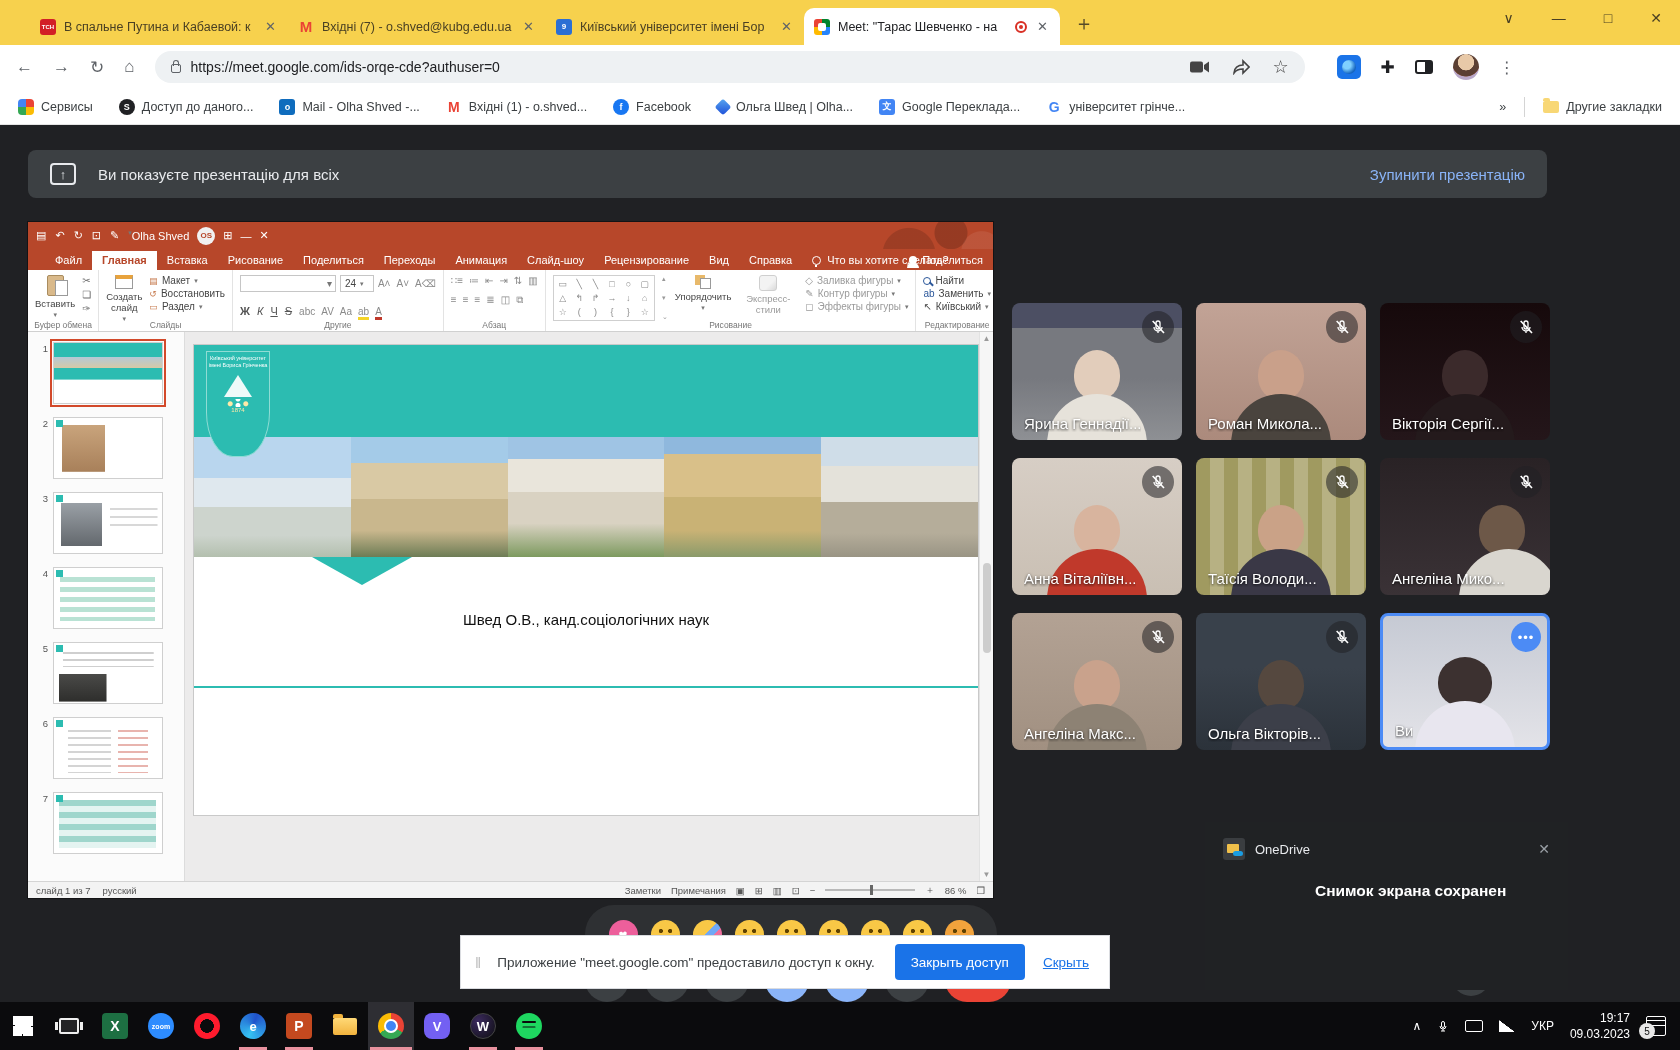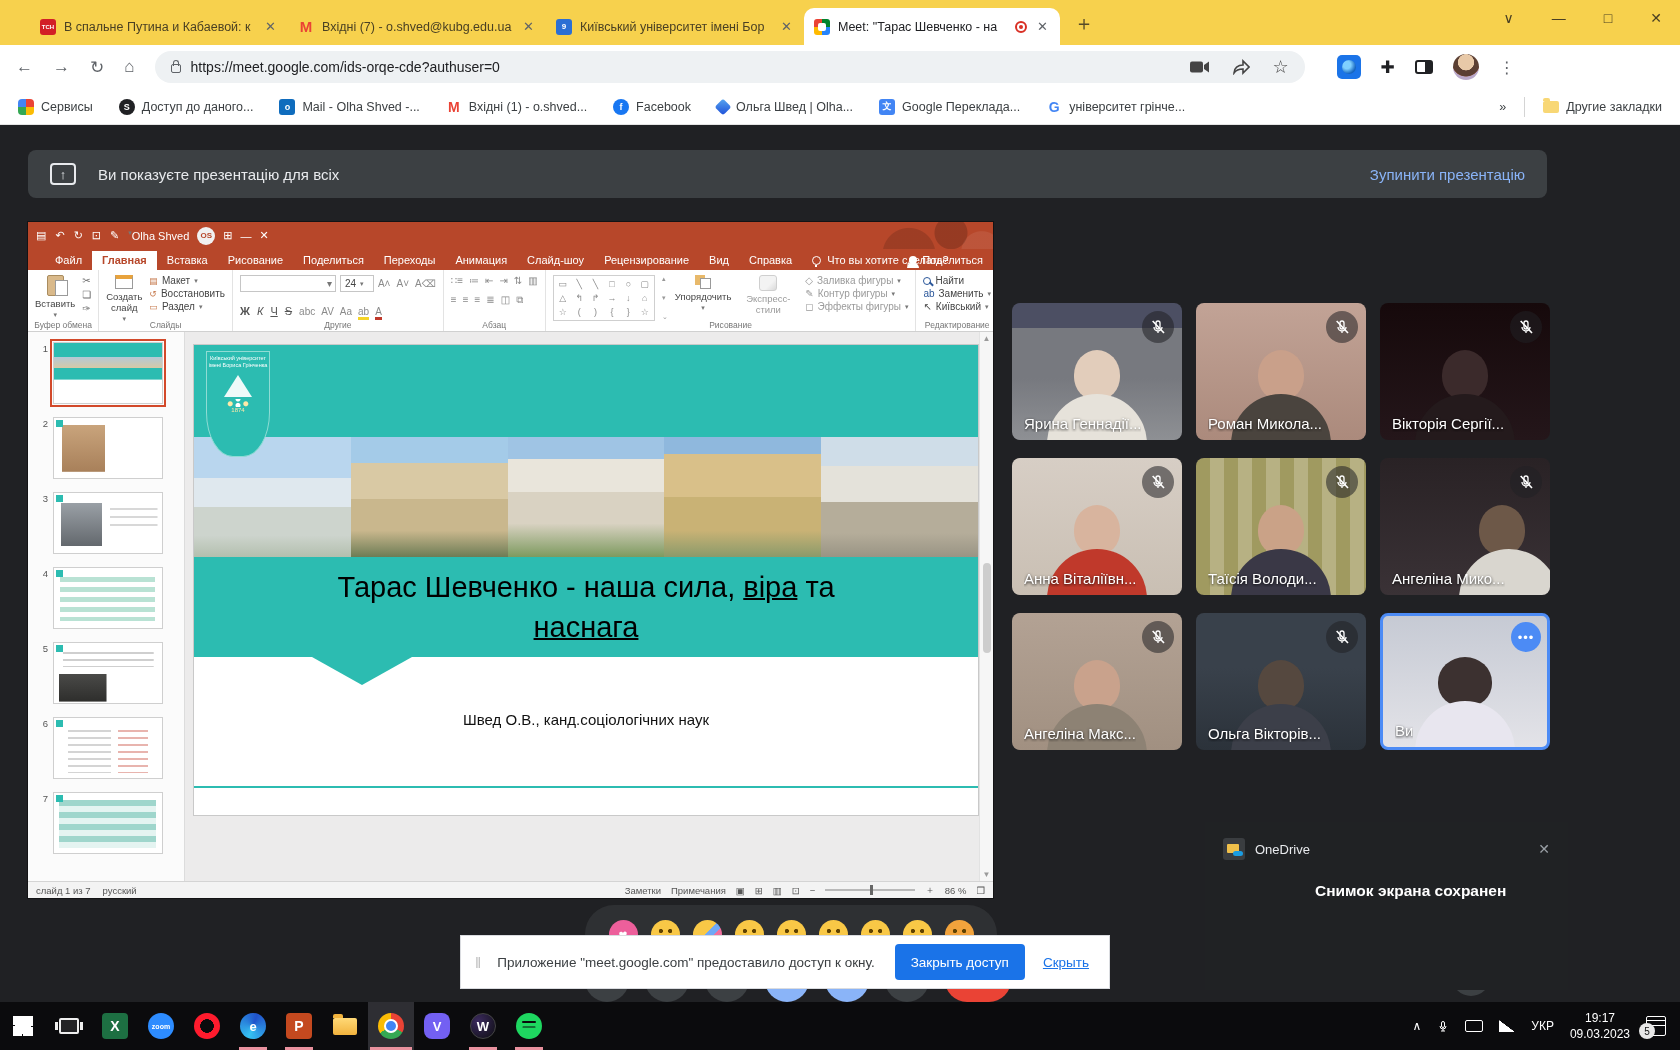--- a/index.html
+++ b/index.html
@@ -208,21 +208,21 @@
   .fold::before{content:"";position:absolute;top:-4px;left:0;width:10px;height:4px;background:#f2b33d;border-radius:2px 2px 0 0}
   .chromeic{background:conic-gradient(#ea4335 0 33%,#34a853 0 66%,#fbbc05 0);border-radius:50%;position:relative}
   .chromeic::after{content:"";position:absolute;inset:6px;background:#4285f4;border:2px solid #fff;border-radius:50%}
   .viber{background:#7360f2;border-radius:8px}
   .wave{background:radial-gradient(circle at 30% 30%,#3b2a5e,#0e0e12);border:1px solid #444}
   .spotify{background:#1ed760;color:#000;position:relative}
   .spotify::before{content:"";position:absolute;left:6px;top:8px;width:14px;height:2px;border-radius:2px;background:#0b0b0d;box-shadow:0 5px 0 -0.5px #0b0b0d,0 10px 0 -1px #0b0b0d}
   .tray{margin-left:auto;display:flex;align-items:center;gap:16px;color:#fff;font-size:12px;padding-right:14px}
   .kbd{width:18px;height:12px;border:1.5px solid #fff;border-radius:2px}
   .net{width:16px;height:12px;background:linear-gradient(to top right,#fff 49%,transparent 50%)}
-  .clock{text-align:center;line-height:16px}
+  .clock{text-align:right;line-height:16px}
   .ac{width:20px;height:20px;border:1.5px solid #fff;border-radius:2px;position:relative;background:linear-gradient(#0000 3px,#fff 3px 4.5px,#0000 4.5px 8px,#fff 8px 9.5px,#0000 9.5px)}
   .acbadge{position:absolute;left:-8px;bottom:-4px;width:16px;height:16px;border-radius:50%;background:#e8e8e8;color:#111;font-size:10px;display:flex;align-items:center;justify-content:center}
   .mic-svg{display:block}
 </style>
 </head>
 <body>
 
 <div class="abs edge-strip"></div>
 
 <div class="abs tabbar">
@@ -578,24 +578,20 @@
             <div class="flower"></div>
             <div class="yr">1874</div>
           </div>
           <div class="photos">
             <div class="ph1"></div>
             <div class="ph2"></div>
             <div class="ph3"></div>
             <div class="ph4"></div>
             <div class="ph5"></div>
           </div>
-          <div class="titleblock">
-            <span>Тарас Шевченко - наша сила, </span><u>віра</u><span> та</span><br>
-            <u>наснага</u>
-          </div>
           <div class="chev"></div>
           <div class="subtitle">Швед О.В., канд.соціологічних наук</div>
           <div class="tealline"></div>
         </div>
       </div>
       <div class="vscroll">
         <span>▲</span>
         <span class="vthumb"></span>
         <span>▼</span>
       </div>

